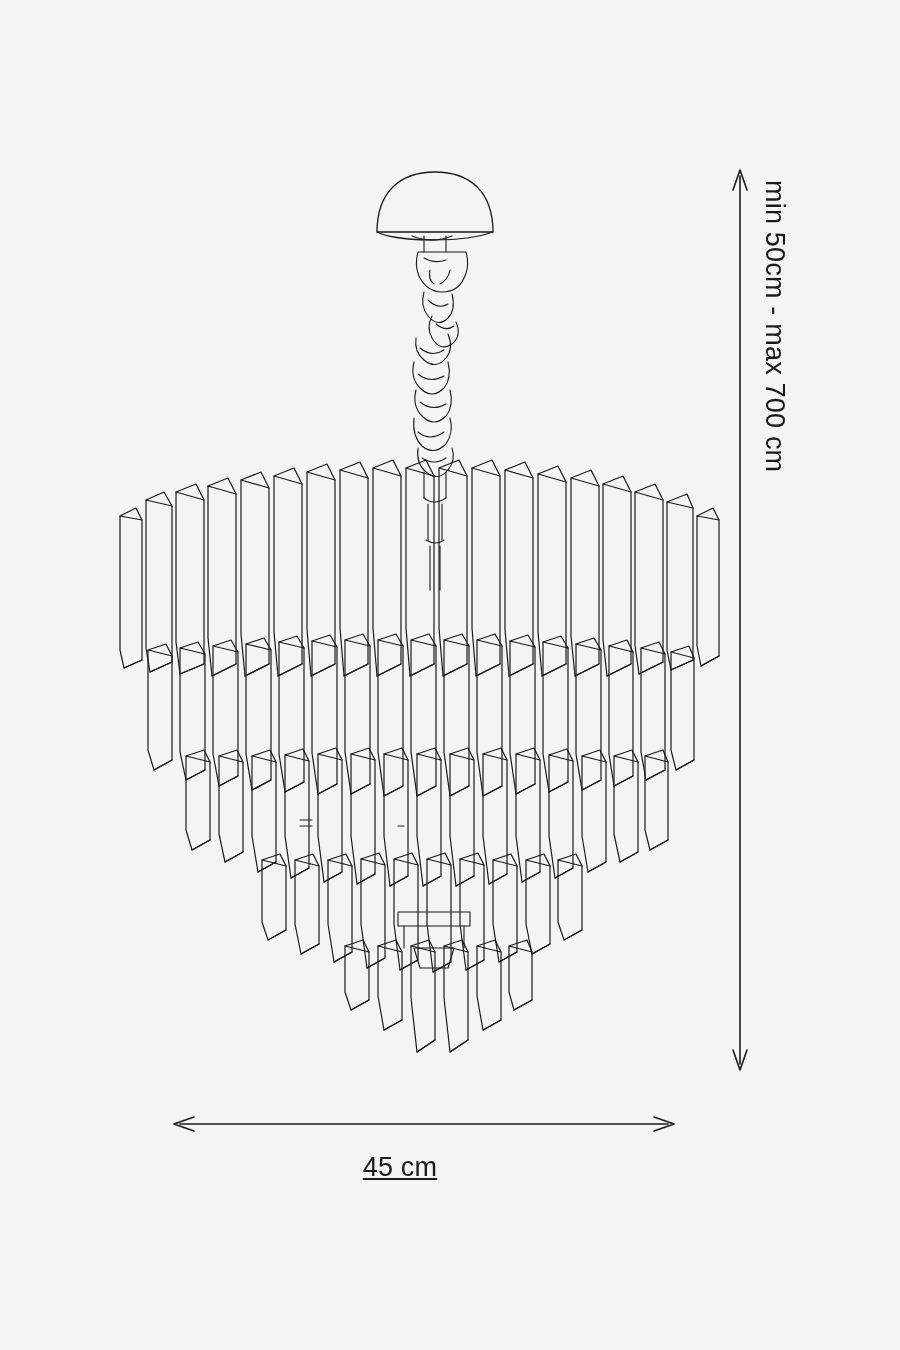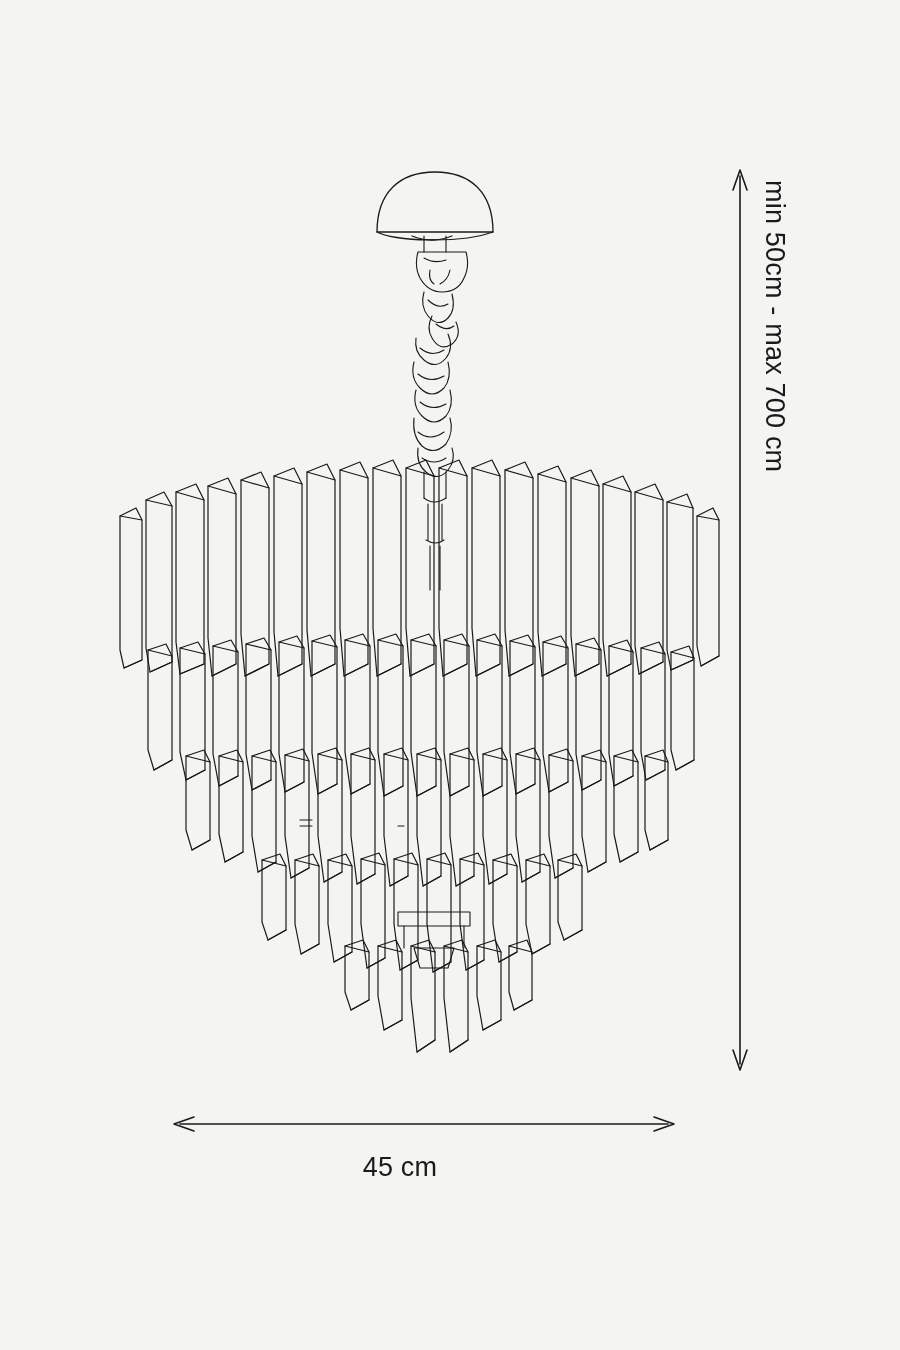--- a/index.html
+++ b/index.html
@@ -35,20 +35,21 @@
     left: 790px;
     top: 180px;
     transform-origin: left top;
     transform: rotate(90deg);
   }
   #width-label {
     left: 0;
     top: 1152px;
     width: 800px;
     text-align: center;
+    text-decoration: underline;
   }
 </style>
 </head>
 <body>
 
 <div id="page">
 
   <svg id="drawing" viewBox="0 0 900 1350">
     <g fill="none" stroke="#1a1a1a" stroke-width="1.2" stroke-linejoin="round" stroke-linecap="round">
 

